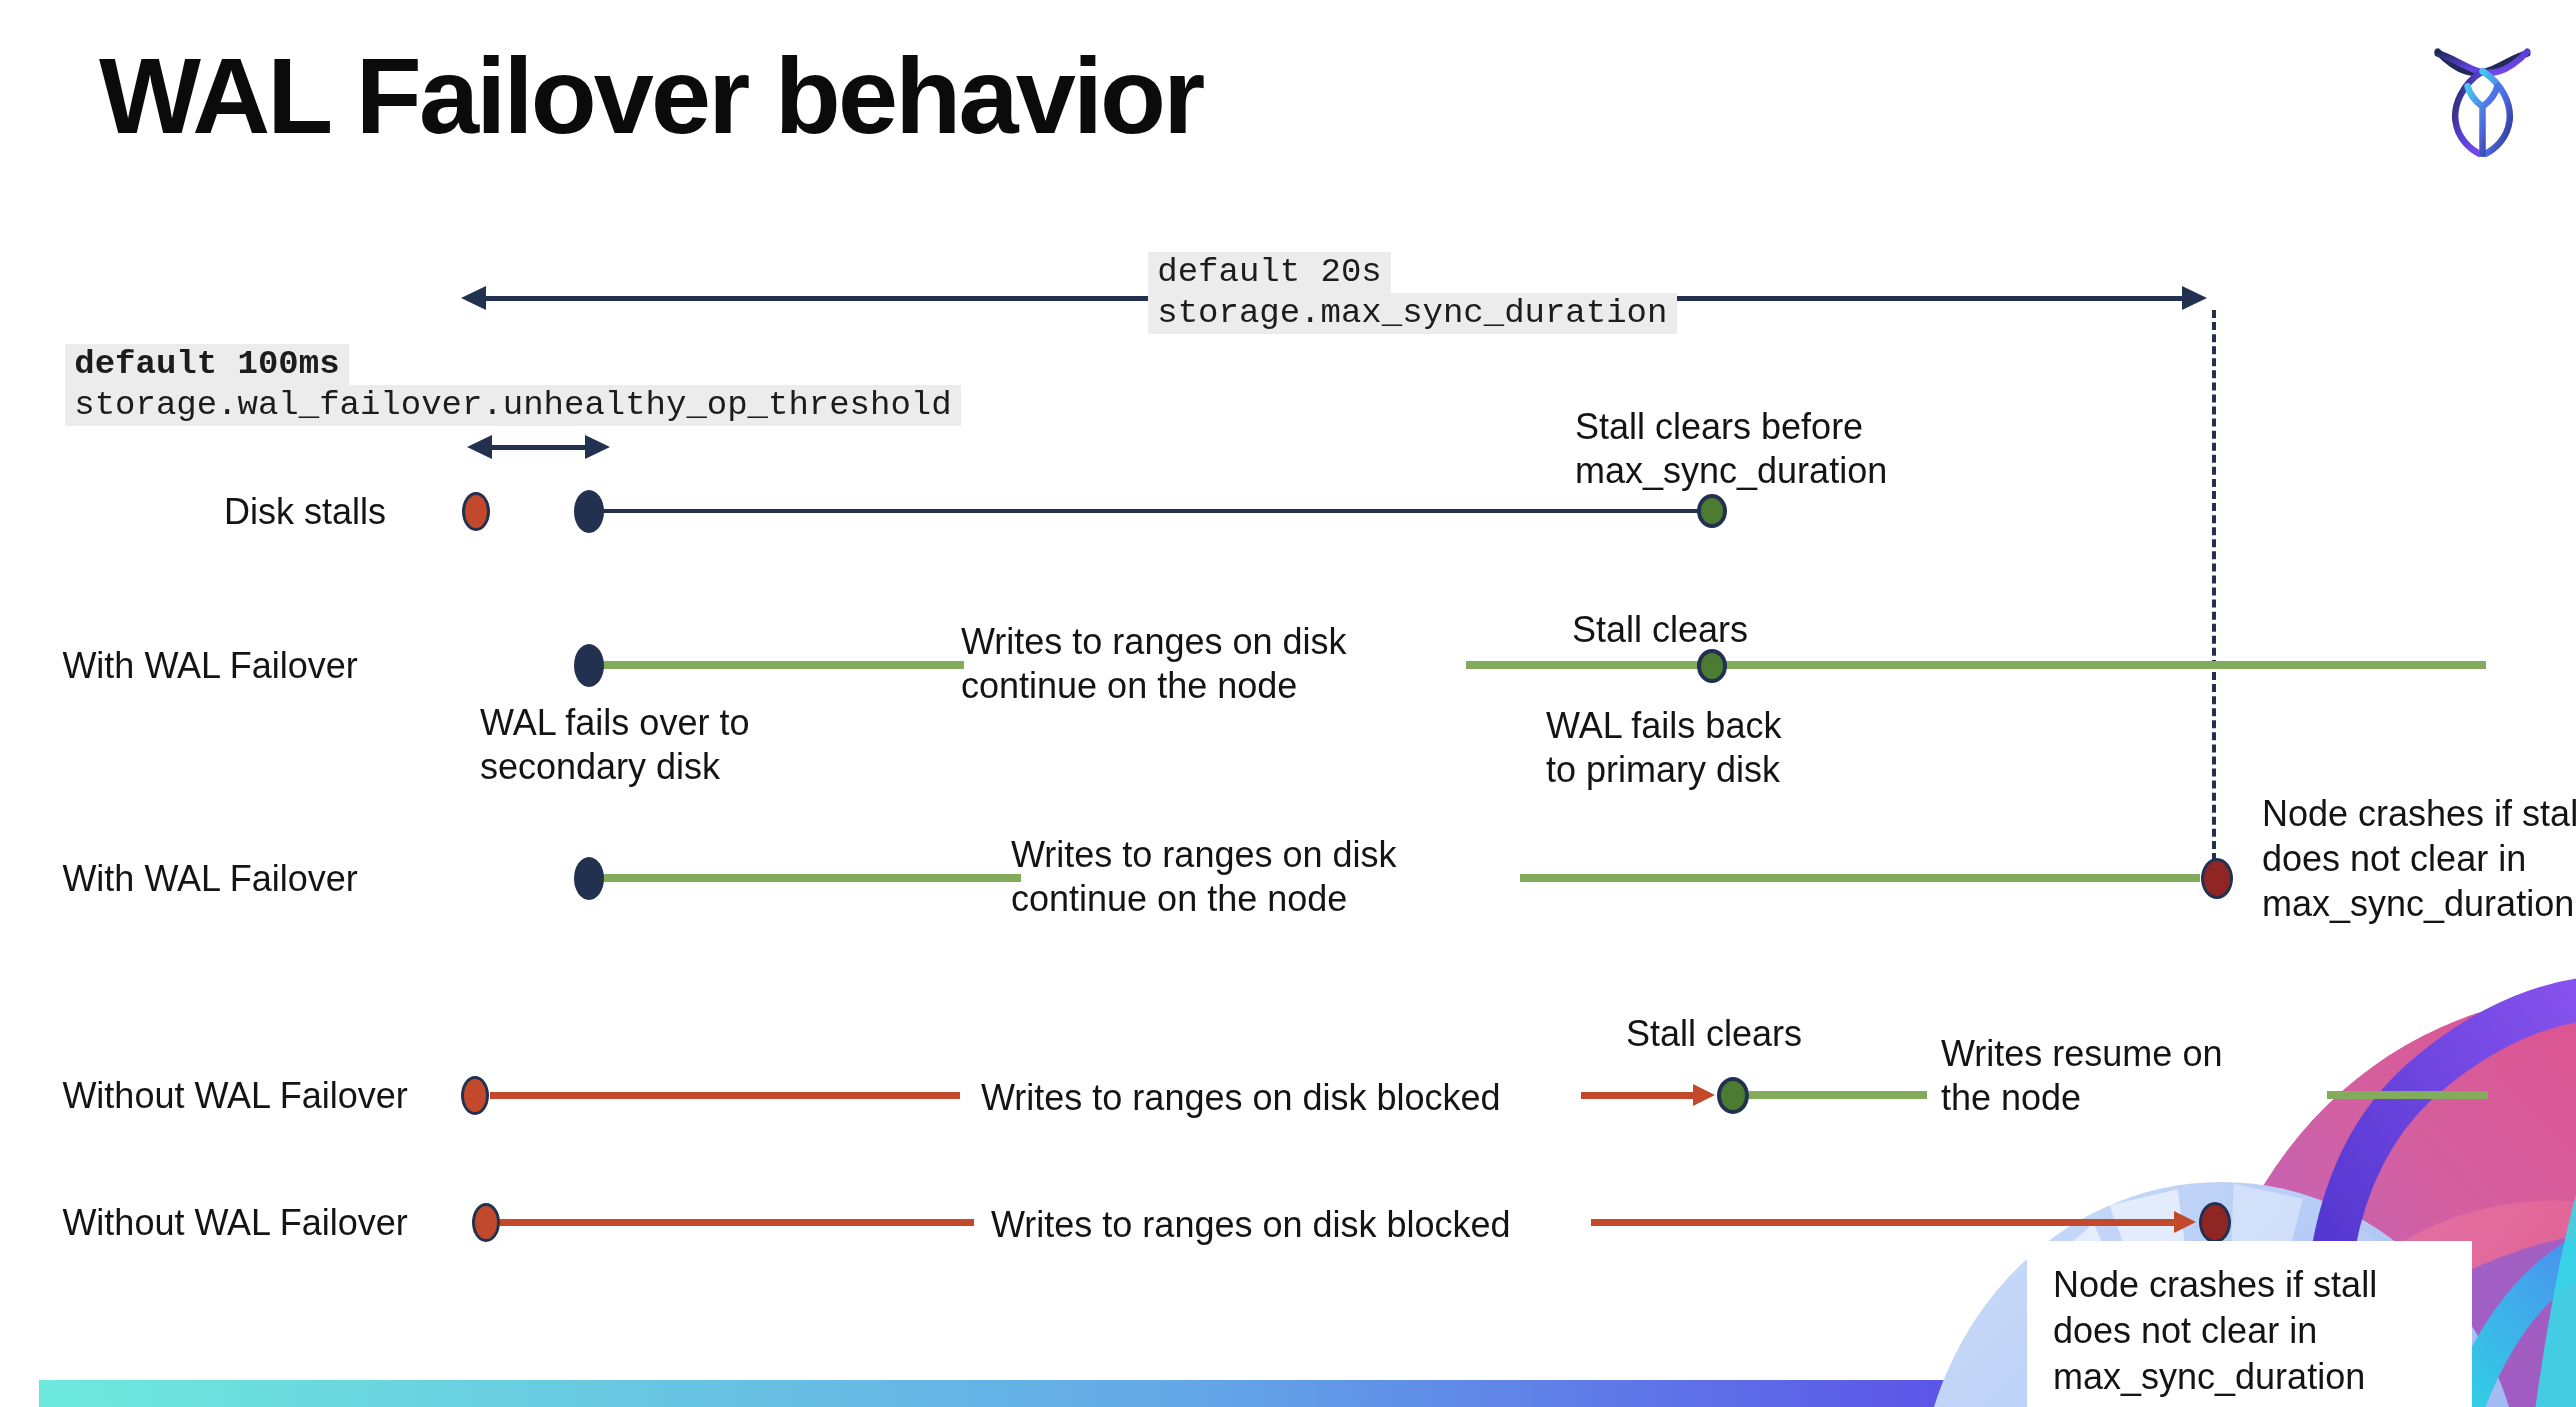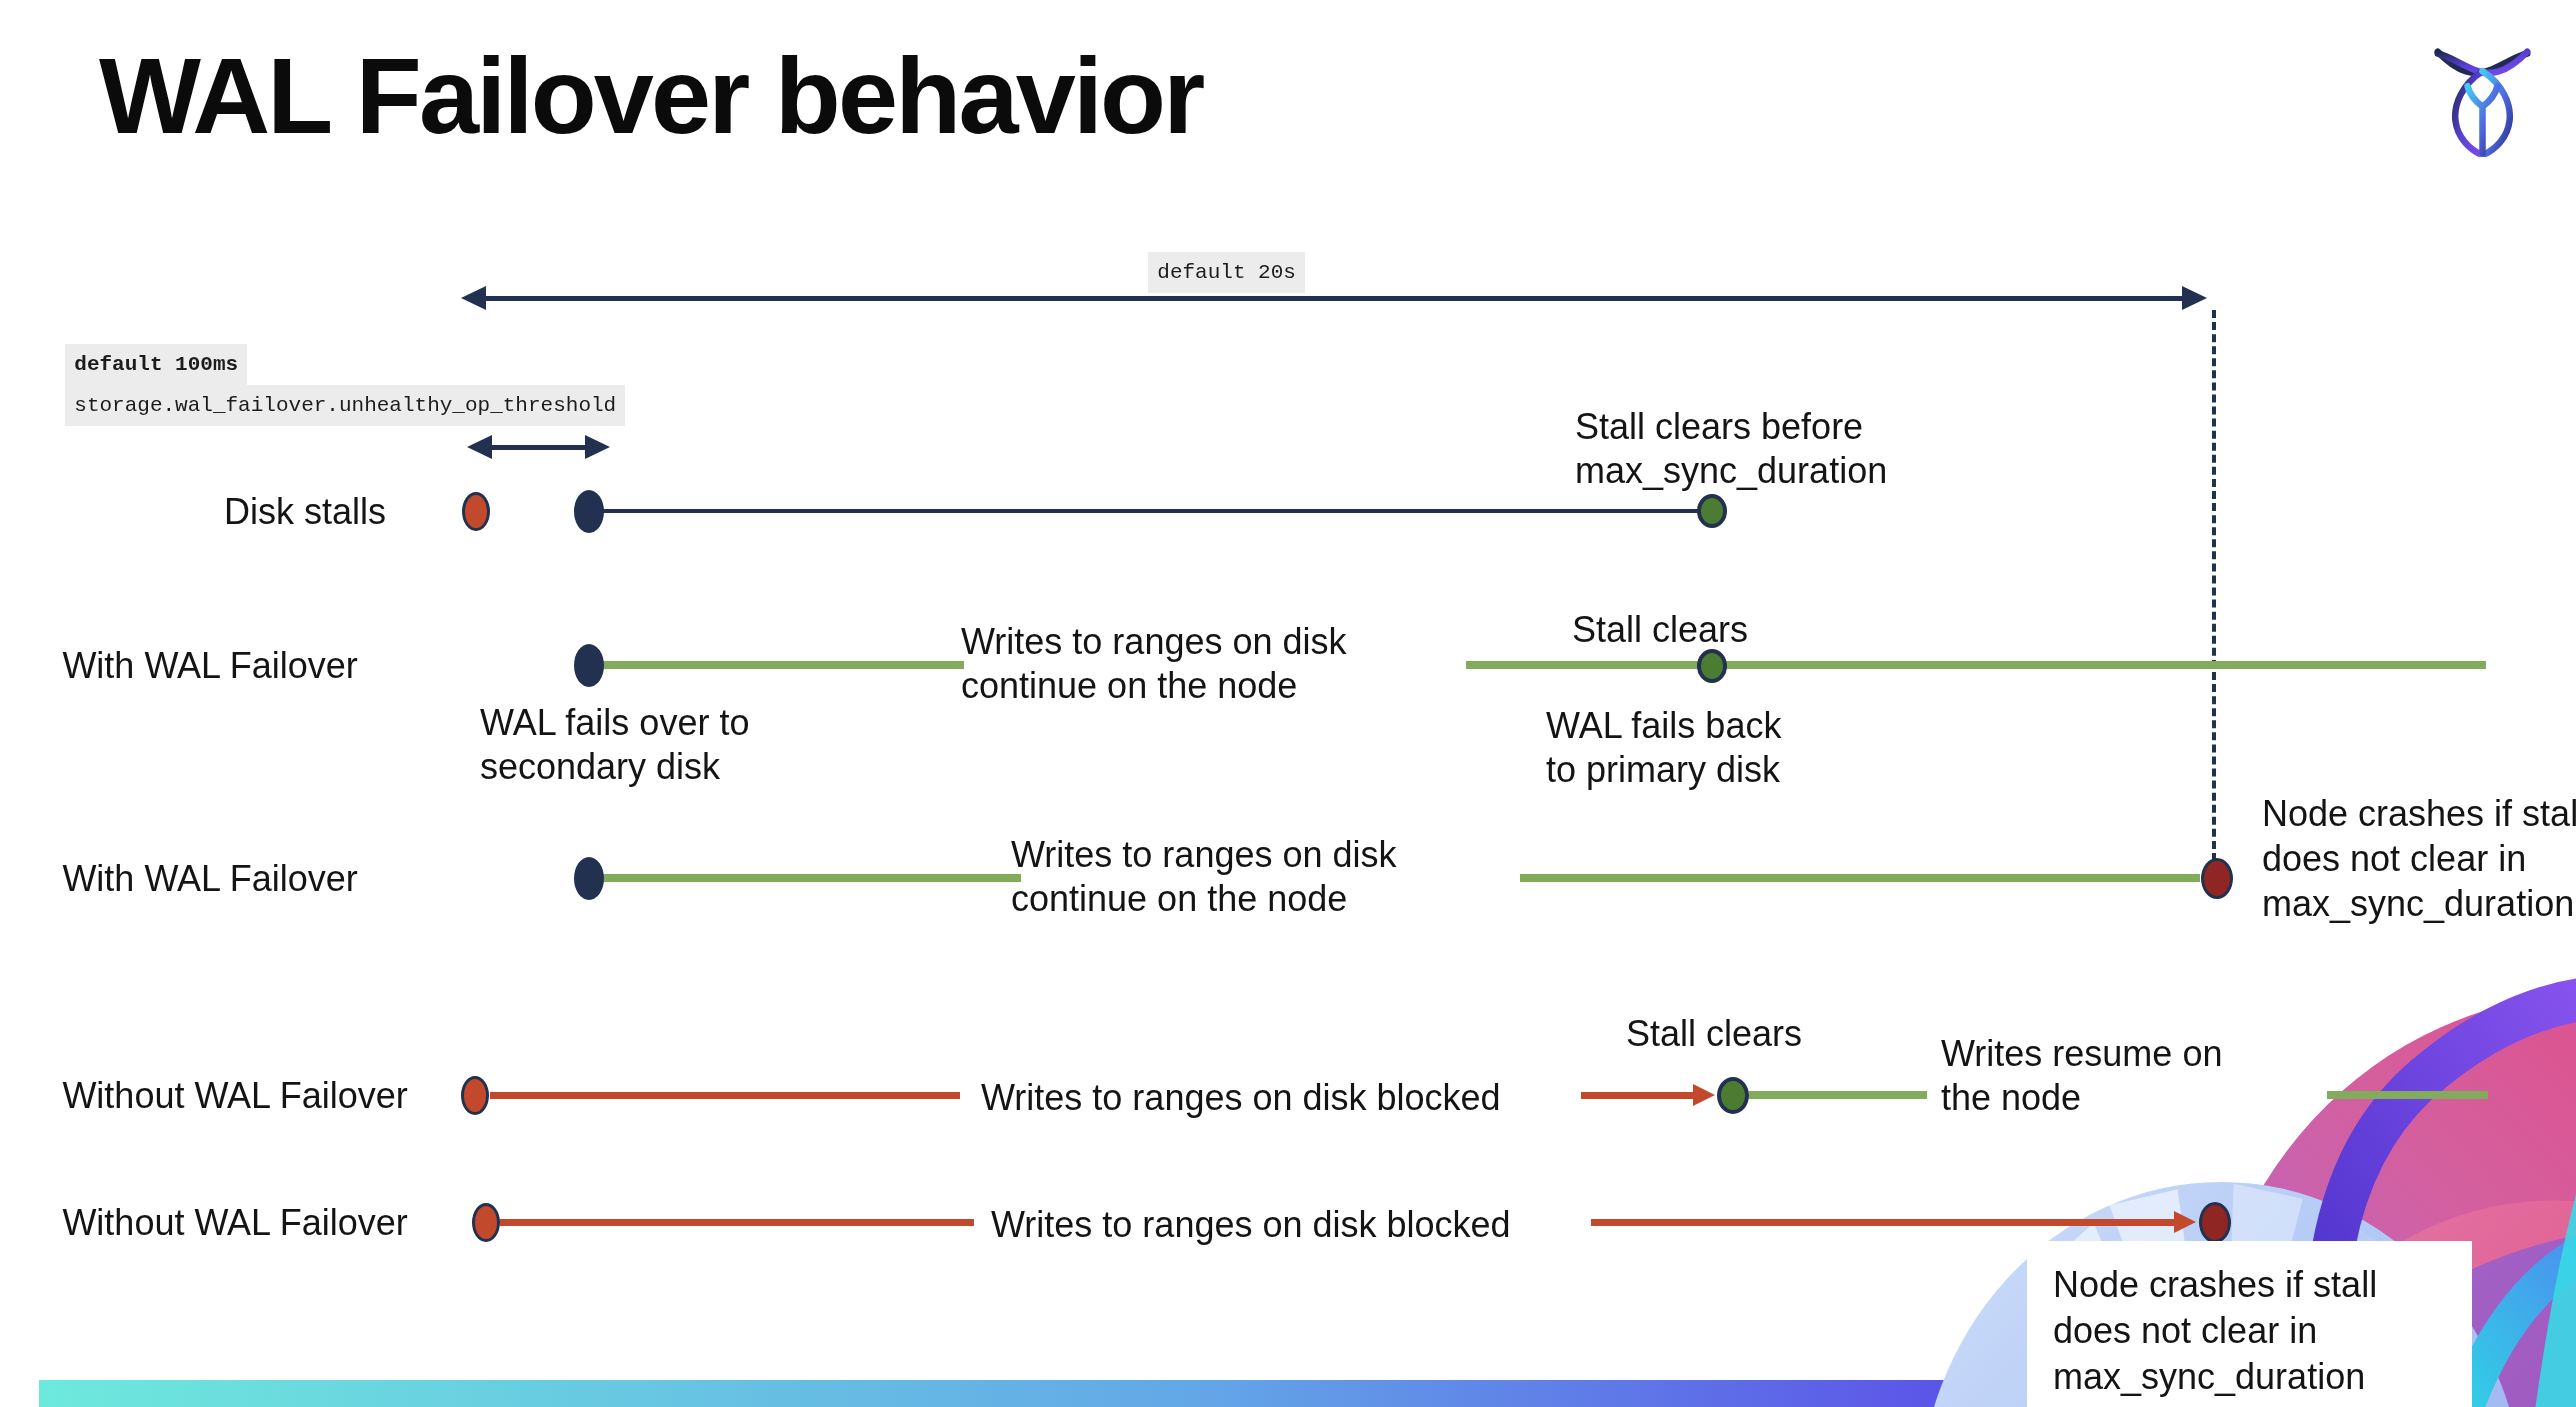--- a/index.html
+++ b/index.html
@@ -8,21 +8,21 @@
     --c-text:#111111; --c-bar_left:#6de9dc; --c-bar_mid:#63a7e7; --c-bar_right:#5a43e8;
   }
   *{margin:0;padding:0;box-sizing:border-box;}
   html,body{background:#fff;}
   #stage{position:relative;width:2576px;height:1408px;background:#ffffff;overflow:hidden;
          font-family:"Liberation Sans",sans-serif;color:var(--c-text);margin-left:39px;}
   .txt{position:absolute;font-size:36px;line-height:44px;white-space:pre-line;z-index:5;color:#141414;}
   .center{text-align:left;}
   .right{text-align:center;}
   .rowlabel{position:absolute;font-size:36px;line-height:39px;z-index:5;color:#141414;}
-  .mono{position:absolute;font-family:"Liberation Mono","DejaVu Sans Mono",monospace;font-size:21px;
+  .mono{position:absolute;font-family:"Liberation Mono","DejaVu Sans Mono",monospace;font-size:34px;
         line-height:37px;background:var(--c-gray_bg);padding:1.9px 9.3px;z-index:5;color:#1c1c1c;}
   .line{position:absolute;z-index:3;}
   .navyline{background:var(--c-navy);}
   .greenline{background:var(--c-green_line);}
   .redline{background:var(--c-red);}
   .dashv{position:absolute;width:0;border-left:4.7px dashed var(--c-navy);z-index:2;}
   .dot{position:absolute;border-radius:50%;z-index:4;}
   .dot.navy{background:var(--c-navy);}
   .dot.red{background:var(--c-red);border:3.7px solid var(--c-navy);}
   .dot.darkred{background:var(--c-dark_red);border:3.7px solid var(--c-navy);}
@@ -103,20 +103,21 @@
     <path d="M52,26 C30,40 21,62 23,79 C25,97 38,110 52,116" fill="none" stroke="url(#lgA)" stroke-width="7" stroke-linecap="round"></path>
     <path d="M52,26 C74,40 83,62 81,79 C79,97 66,110 52,116" fill="none" stroke="url(#lgB)" stroke-width="7" stroke-linecap="round"></path>
     <path d="M52,114 L52,64 M52,64 C44,58 38,50 36,42 M52,64 C60,58 66,50 68,42" fill="none" stroke="url(#lgB)" stroke-width="7" stroke-linecap="round"></path>
   </svg>
 
   <div class="ah left" style="left:422px;top:286px;"></div>
   <div class="line navyline" style="left:445px;top:296px;width:1703px;height:4.7px;"></div>
   <div class="ah rightn" style="left:2143px;top:286px;"></div>
 
   <div class="mono" style="left:1109px;top:252px;">default 20s</div>
+  <div class="mono" style="left:1109px;top:293px;">storage.max_sync_duration</div>
 
   <div class="mono" style="left:26px;top:344px;font-weight:bold;">default 100ms</div>
   <div class="mono" style="left:26px;top:385px;">storage.wal_failover.unhealthy_op_threshold</div>
   <div class="ah left" style="left:428px;top:435px;"></div>
   <div class="line navyline" style="left:449px;top:445px;width:99px;height:4.7px;"></div>
   <div class="ah rightn" style="left:546px;top:435px;"></div>
 
   <div class="dashv" style="left:2173px;top:310px;height:551px;"></div>
 
   <div class="rowlabel right" style="left:140px;top:492px;width:252px;">Disk stalls</div>

